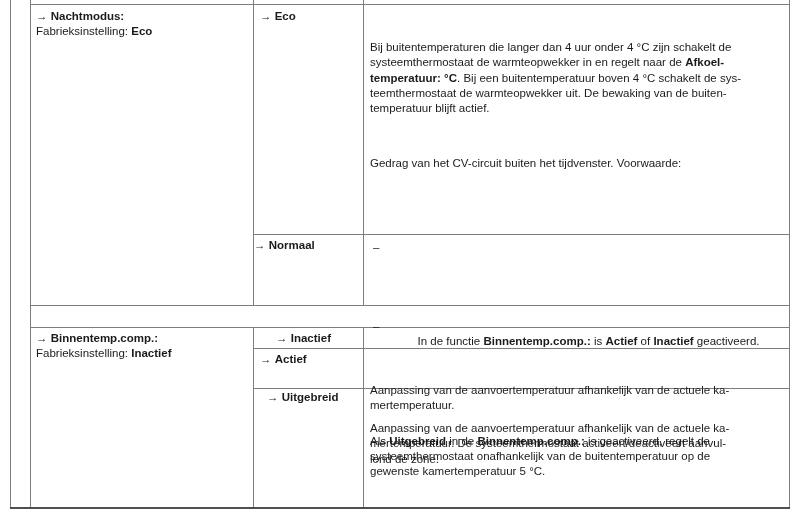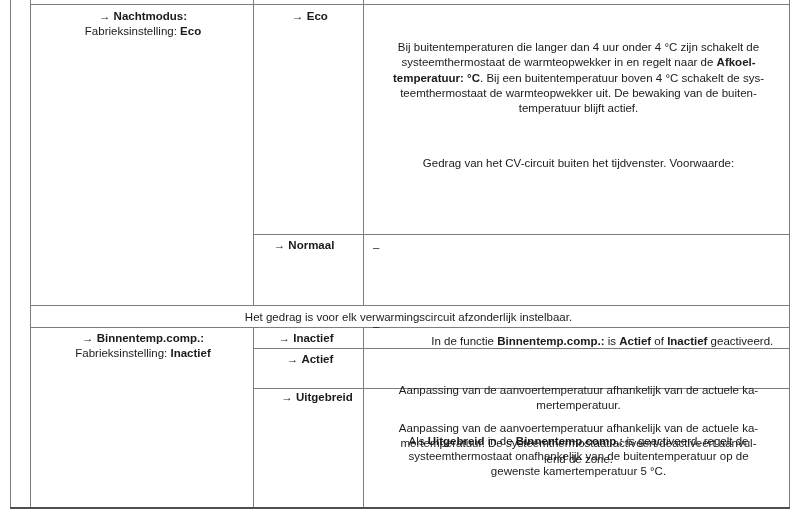--- a/index.html
+++ b/index.html
@@ -7,21 +7,20 @@
     --heavy:#4f4f4f;
     --text:#1b1b1b;
     --bg:#ffffff;
   }
   html,body{margin:0;padding:0;background:var(--bg);}
   .sheet{
     position:relative;width:800px;height:517px;background:var(--bg);
     font-family:"Liberation Sans", sans-serif;
     font-size:11.5px;line-height:15.4px;color:var(--text);
     overflow:hidden;
-    text-align:center;
   }
   .vline{position:absolute;width:1px;background:var(--border);}
   .hline{position:absolute;height:1px;background:var(--border);}
   .hline.heavy{height:2px;background:var(--heavy);}
   .cell{position:absolute;white-space:pre;}
   .para{margin:0;white-space:pre;}
   .para + .para{margin-top:8px;}
   .bullets{margin:7px 0 0 0;}
   .bullets + .para{margin-top:7px;}
   .bullet{position:relative;padding-left:22px;white-space:pre;}
@@ -73,26 +72,25 @@
     <p class="para"><span>Als </span><span class="b">Uitgebreid</span><span> in de </span><span class="b">Binnentemp.comp.:</span><span> is geactiveerd, regelt de
 systeemthermostaat onafhankelijk van de buitentemperatuur op de
 gewenste kamertemperatuur 5 °C.</span></p>
   </div>
 
   <div class="cell" style="left:254px;top:238px;width:100px"><span>→ </span><span class="b">Normaal</span></div>
 
   <div class="cell" style="left:370px;top:238px;width:417px">
   </div>
 
-  <div class="cell" style="left:36px;top:310px;width:745px"><span>Het gedrag is voor elk verwarmingscircuit afzonderlijk instelbaar.</span></div>
 
   <div class="cell" style="left:36px;top:331px;width:214px"><span>→ </span><span class="b">Binnentemp.comp.:</span><span>
 Fabrieksinstelling: </span><span class="b">Inactief</span></div>
 
-  <div class="cell" style="left:256px;top:331px;width:100px"><span>→ </span><span class="b">Inactief</span></div>
+  <div class="cell" style="left:276px;top:331px;width:100px"><span>→ </span><span class="b">Inactief</span></div>
 
   <div class="cell" style="left:260px;top:352px;width:100px"><span>→ </span><span class="b">Actief</span></div>
 
   <div class="cell" style="left:370px;top:352px;width:417px">
     <p class="para"><span>Aanpassing van de aanvoertemperatuur afhankelijk van de actuele ka-
 mertemperatuur.</span></p>
   </div>
 
   <div class="cell" style="left:267px;top:390px;width:100px"><span>→ </span><span class="b">Uitgebreid</span></div>
 

